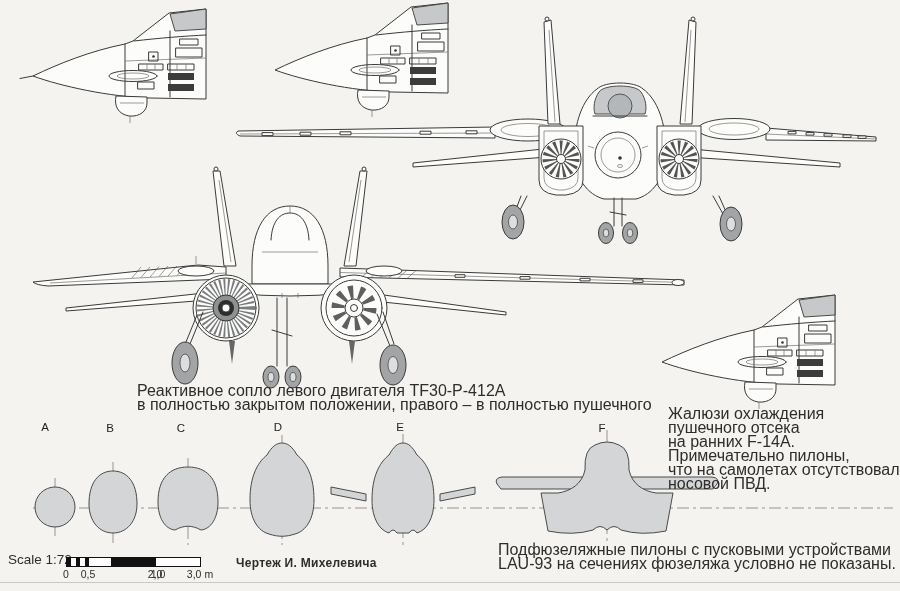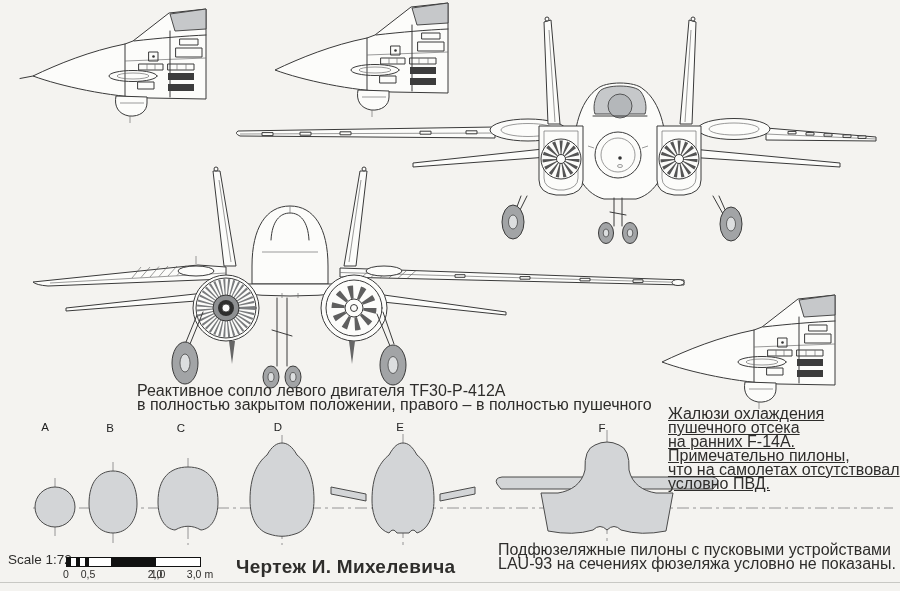--- a/index.html
+++ b/index.html
@@ -24,21 +24,21 @@
   .sec{fill:var(--section-fill);stroke:#4a4a4a;stroke-width:1;stroke-linejoin:round;}
   .petals{fill:none;stroke:#7a7c7e;stroke-width:16;stroke-dasharray:1.6 2.1;}
   .spokes{fill:none;stroke:#555;stroke-width:15;stroke-dasharray:2 2.6;}
   .spokes2{fill:none;stroke:#5f5f5f;stroke-width:13;stroke-dasharray:4.2 5.8;}
   .cl{stroke:var(--centerline);stroke-width:.9;fill:none;stroke-dasharray:12 4 3 4;}
   .hatch{stroke:#5a5a5a;stroke-width:.6;fill:none;}
   
   .caption{position:absolute;font-size:16px;line-height:14px;color:var(--text);}
   .sec-label{position:absolute;font-size:11.5px;color:#222;transform:translateX(-50%);}
   .scale-label{position:absolute;left:8px;top:552px;font-size:13.5px;}
-  .credit{position:absolute;left:236px;top:556px;font-size:19px;font-weight:bold;letter-spacing:.3px;}
+  .credit{position:absolute;left:236px;top:556px;font-size:12px;font-weight:bold;letter-spacing:.3px;}
   .scalebar{position:absolute;left:66px;top:557px;width:133px;height:8px;border:1px solid #111;
     background:linear-gradient(to right,#111 0 3.33%,#fff 3.33% 6.67%,#111 6.67% 10%,#fff 10% 13.33%,
     #111 13.33% 16.67%,#fff 16.67% 33.33%,#111 33.33% 66.67%,#fff 66.67% 100%);}
   .tick{position:absolute;top:568px;font-size:10.5px;transform:translateX(-50%);}
   .page-edge{position:absolute;left:0;top:582px;width:900px;height:1px;background:#c8c8c4;}
 </style>
 </head>
 <body>
 
 <div class="page">
@@ -268,24 +268,24 @@
       <path class="sec" d="M585,470 Q584,449 595,445 Q601,442 607,442 Q613,442 619,445 Q630,449 629,470 C632,484 643,491 656,493 L673,493 L666,531 Q641,536 621,530 Q614,523 607,530 Q600,523 593,530 Q573,536 548,531 L541,493 L558,493 C571,491 582,484 585,470 Z"></path>
     </g>
   </g>
 </svg>
 
 <div class="caption" style="left:137px;top:384px;">
   <div>Реактивное сопло левого двигателя TF30-P-412A</div>
   <div>в полностью закрытом положении, правого – в полностью пушечного</div>
 </div>
 
-<div class="caption" style="left:668px;top:407px;text-decoration:underline;">
+<div class="caption" style="left:668px;top:407px;">
   <div>Жалюзи охлаждения пушечного отсека</div>
   <div>на ранних F-14A. Примечательно пилоны,</div>
-  <div>что на самолетах отсутствовал условно ПВД.</div>
+  <div>что на самолетах отсутствовал носовой ПВД.</div>
 </div>
 
 <div class="caption" style="left:498px;top:543px;">
   <div>Подфюзеляжные пилоны с пусковыми устройствами</div>
   <div>LAU-93 на сечениях фюзеляжа условно не показаны.</div>
 </div>
 
 <span class="sec-label" style="left:45px;top:421px;">A</span>
 <span class="sec-label" style="left:110px;top:422px;">B</span>
 <span class="sec-label" style="left:181px;top:422px;">C</span>

